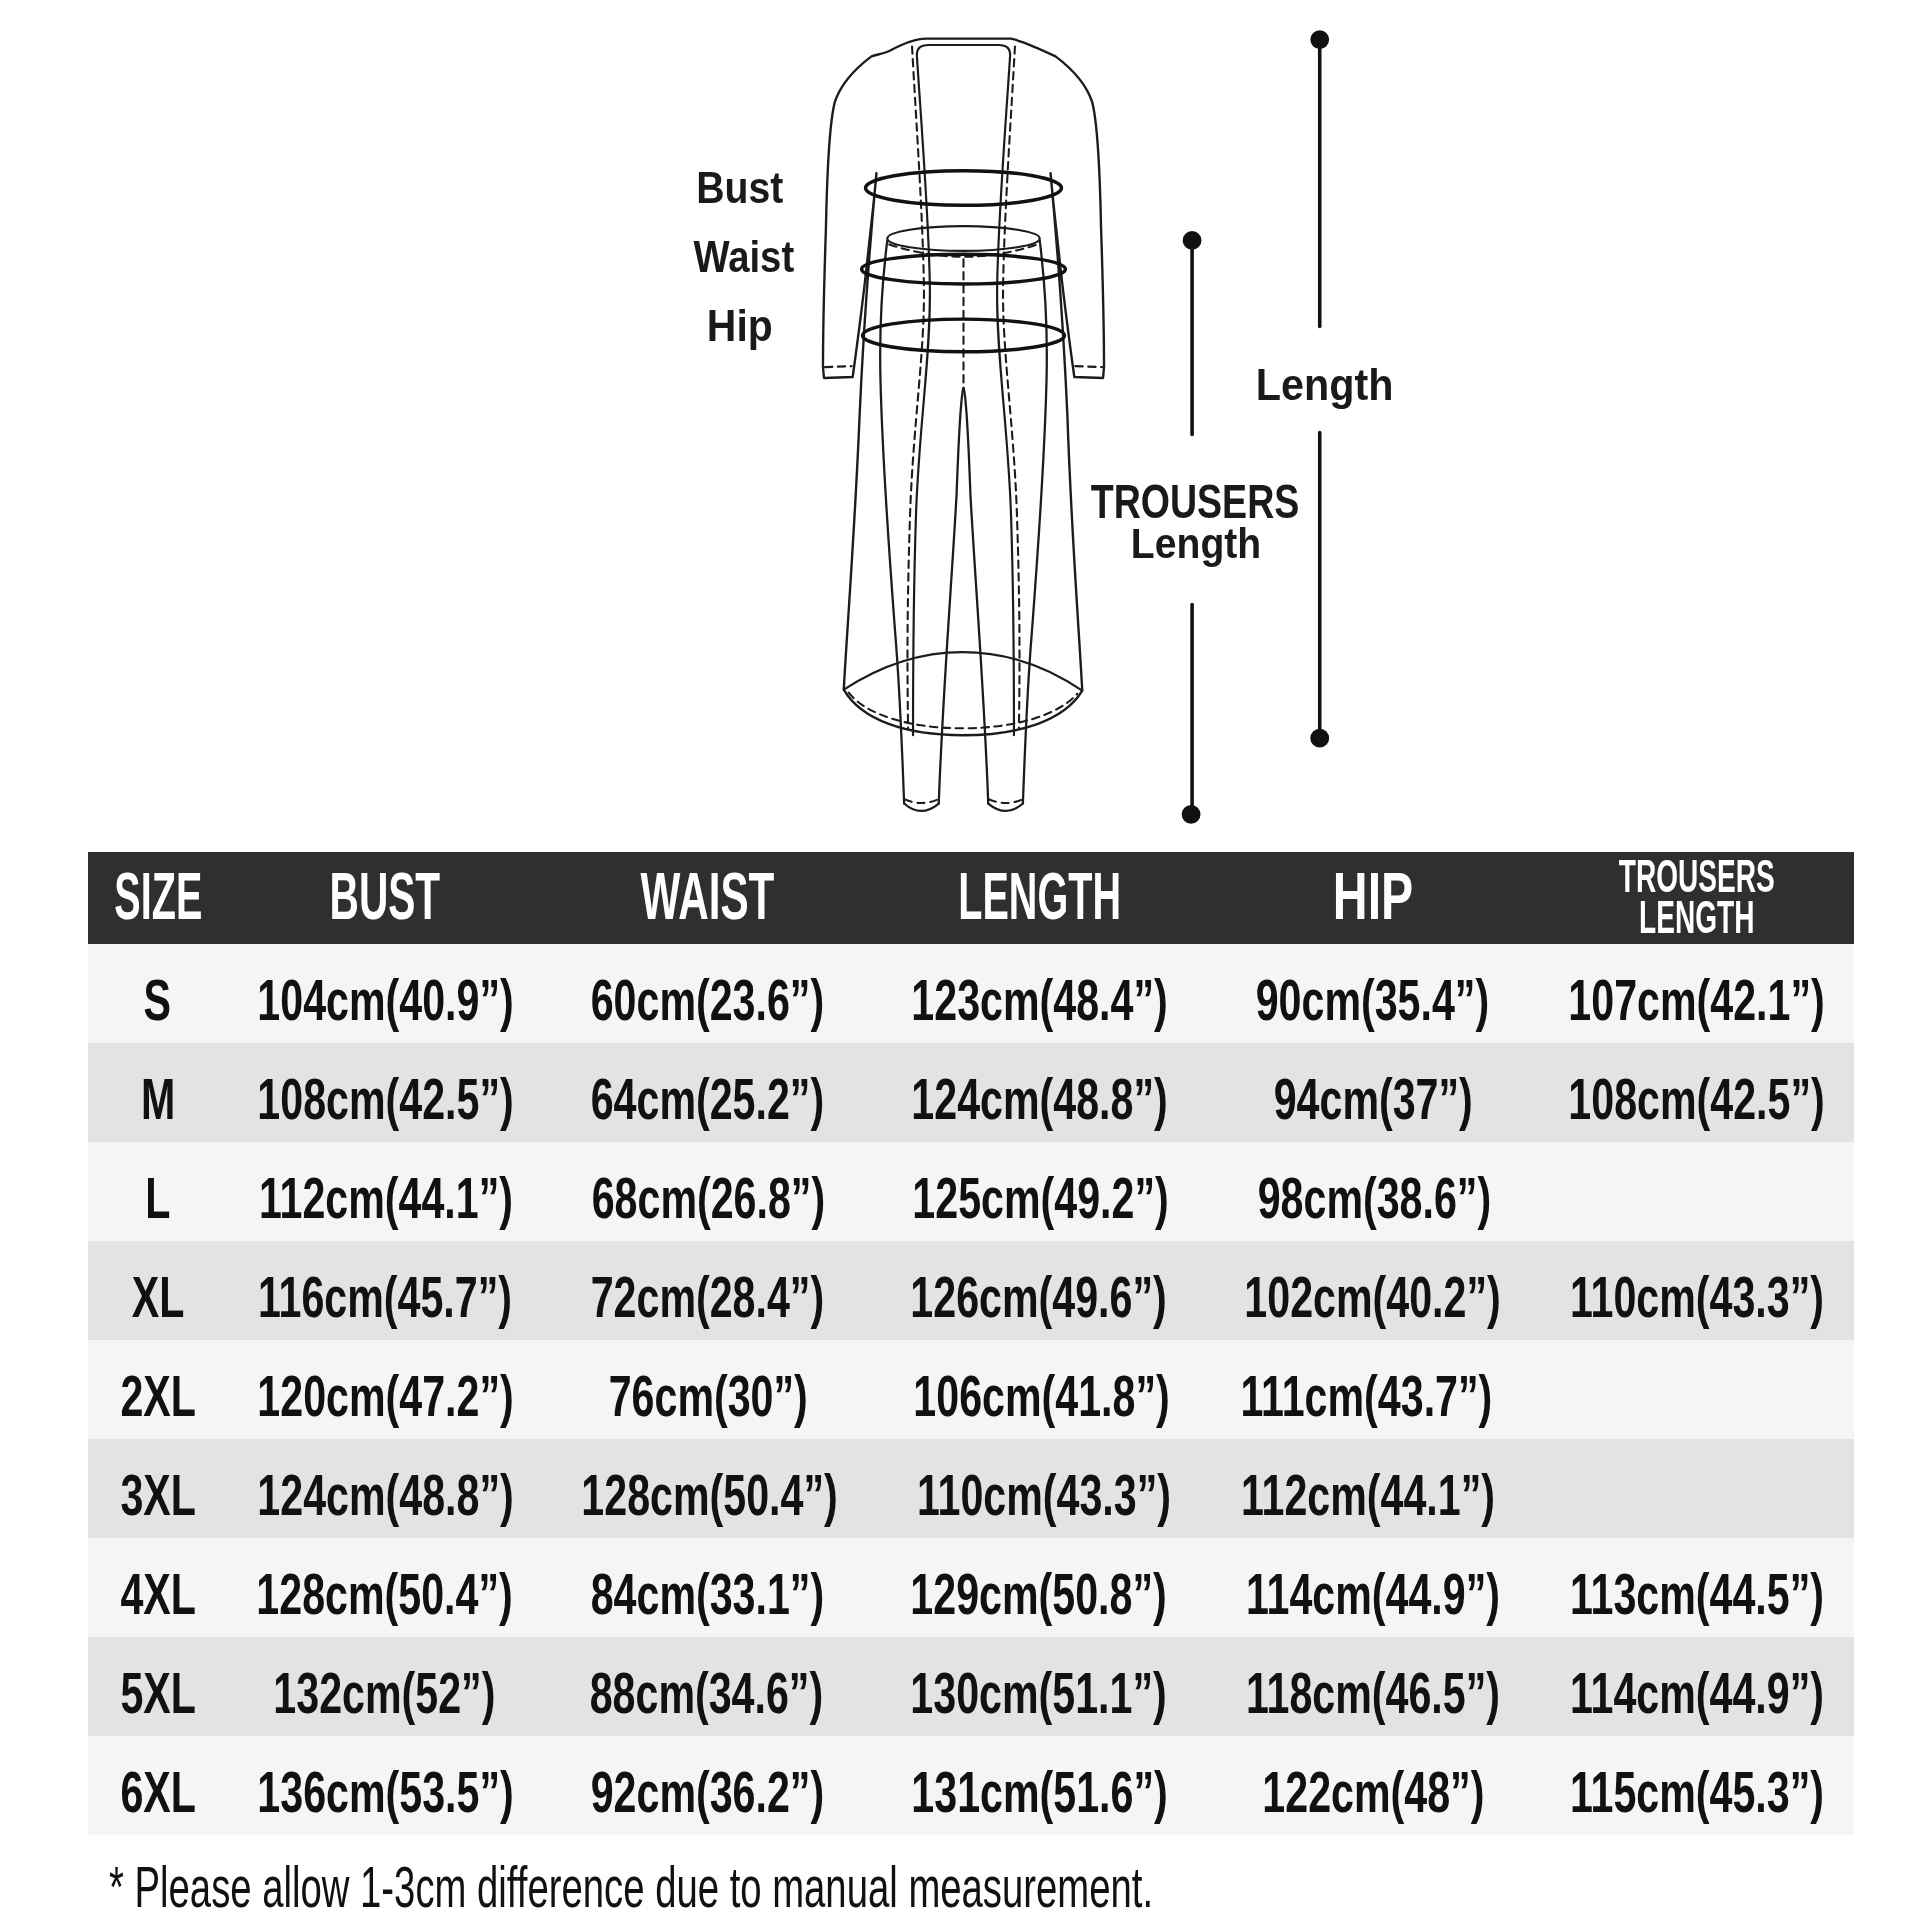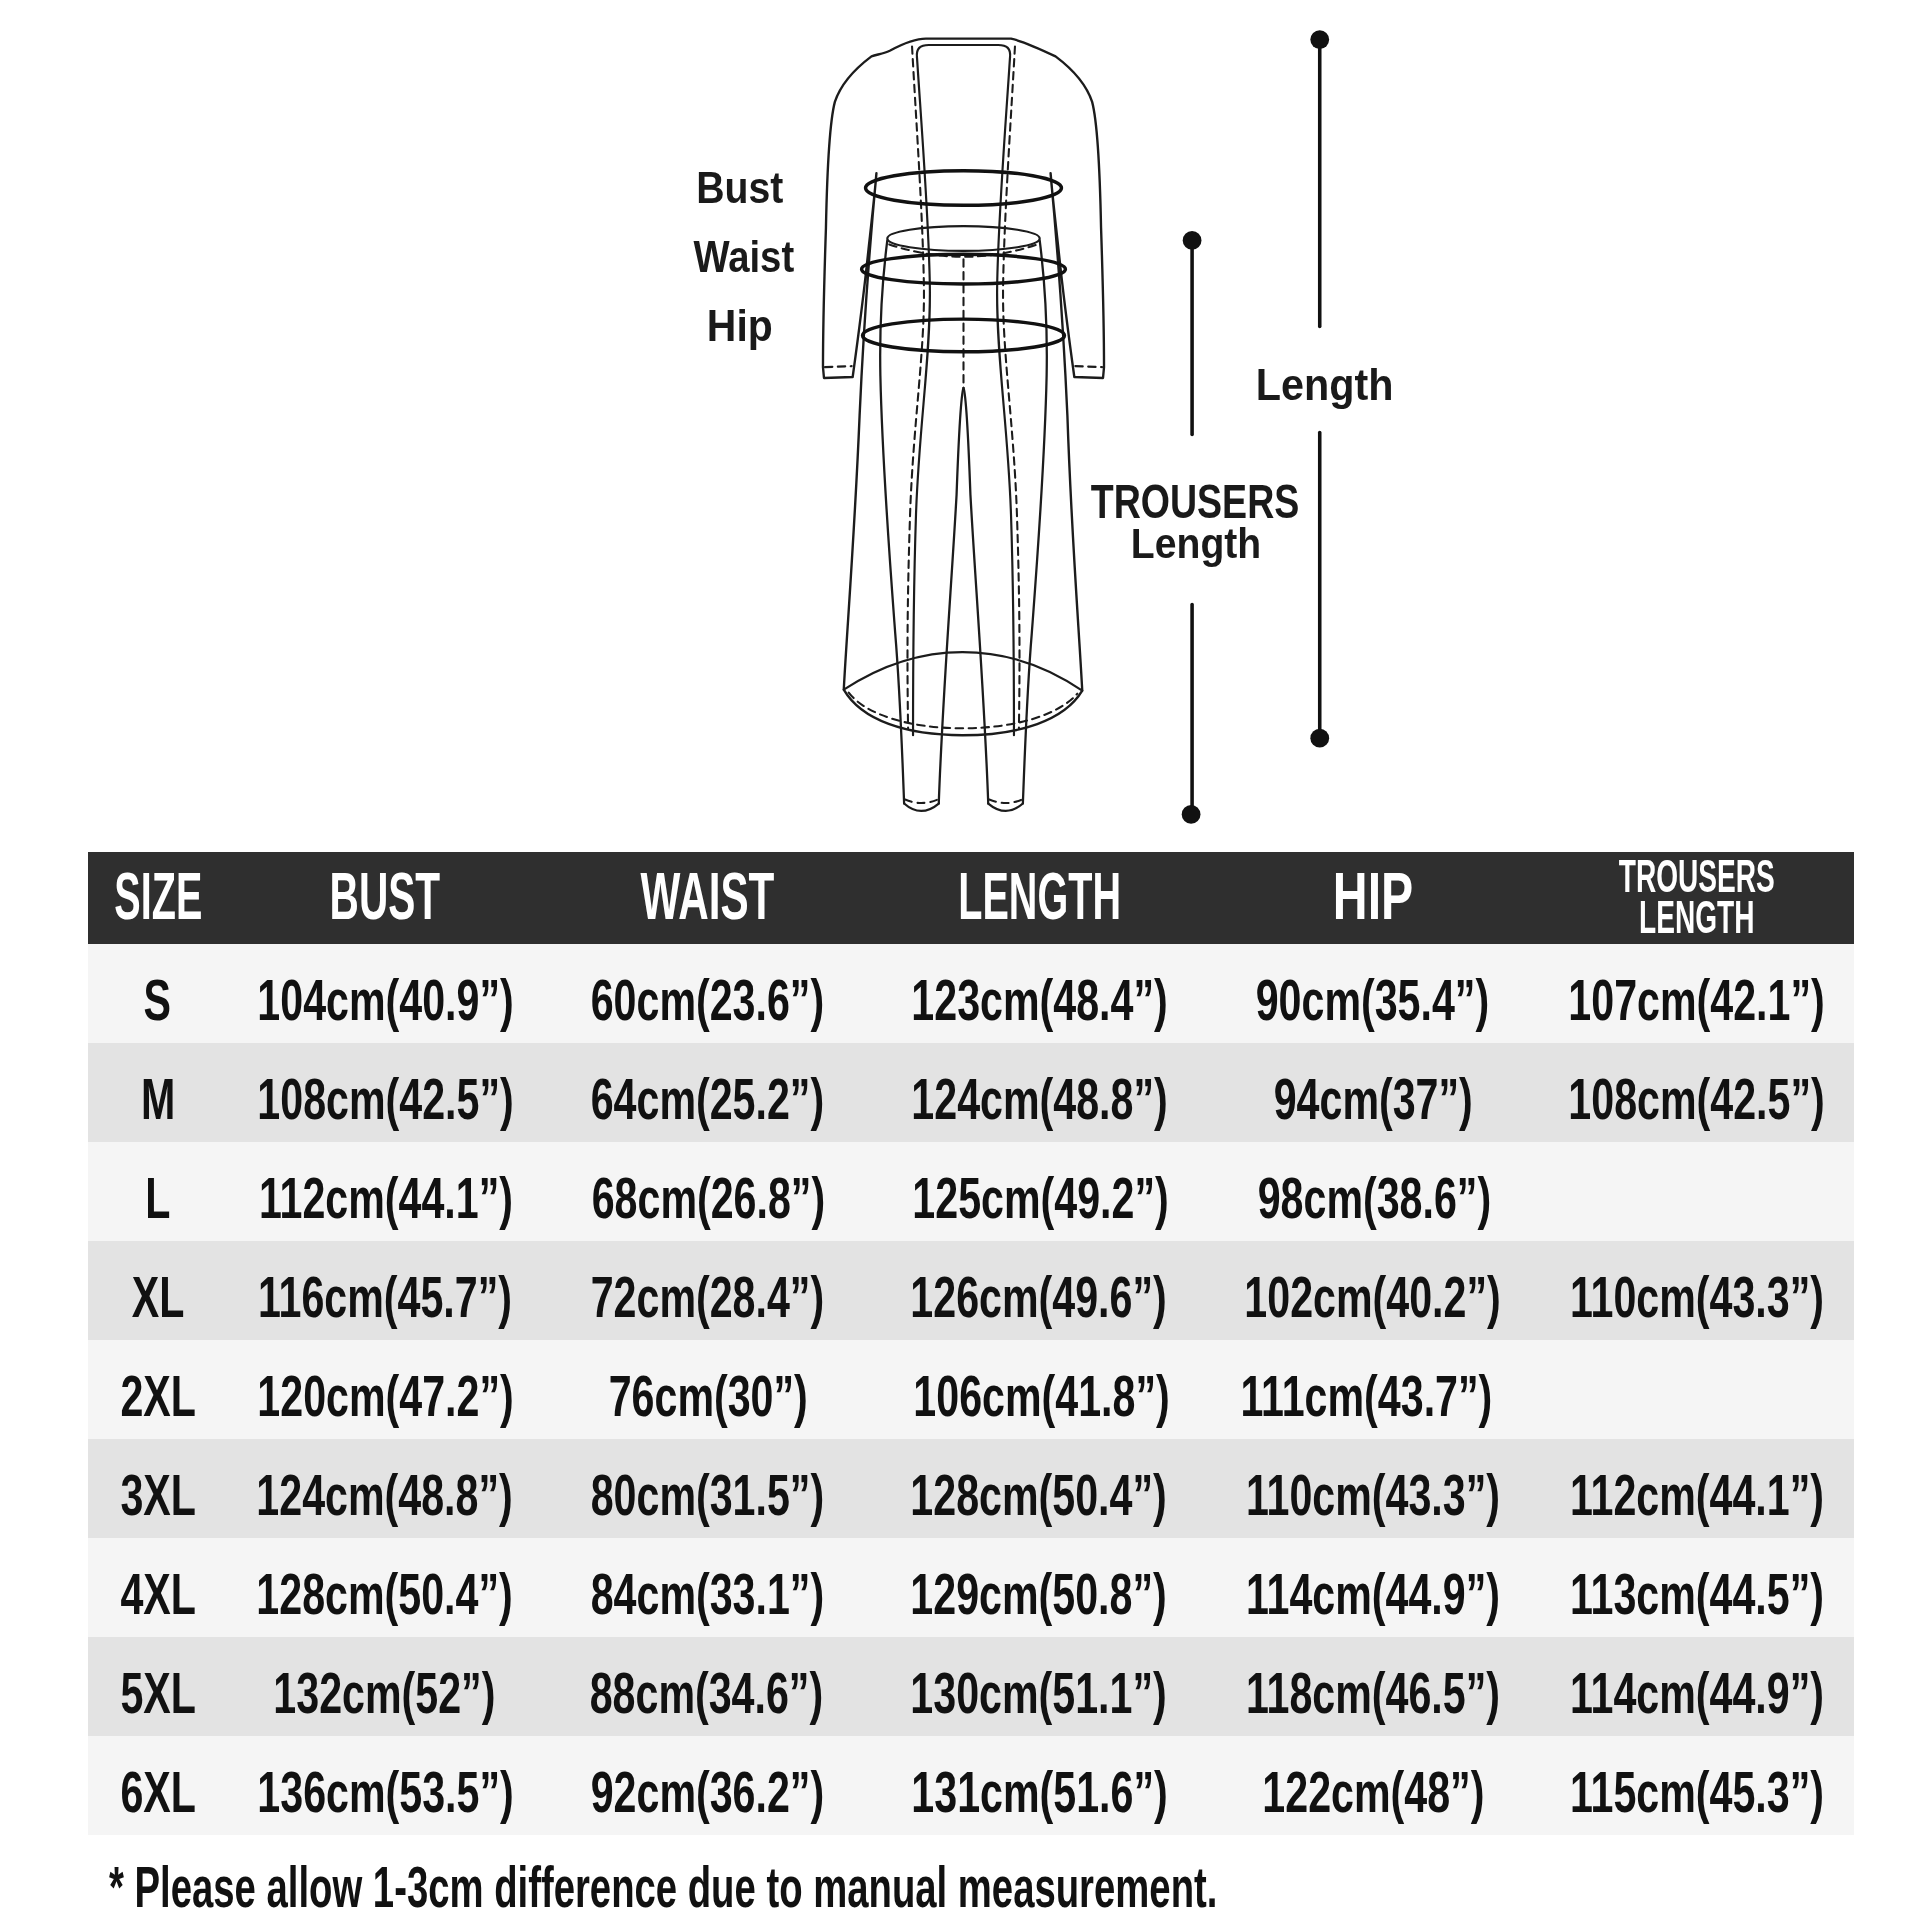--- a/index.html
+++ b/index.html
@@ -7,21 +7,21 @@
 #tbl{position:absolute;left:88px;top:852px;width:1766px;}
 .hrow{display:flex;height:92px;background:#2f2f2f;align-items:center;}
 .hrow .c{color:#fff;}
 .row{display:flex;height:99px;align-items:center;}
 .row:nth-child(odd){background:#e3e3e3;}
 .row:nth-child(even){background:#f5f5f5;}
 .c{display:flex;align-items:center;justify-content:center;overflow:visible;}
 .t{display:inline-block;transform:scaleX(0.71);white-space:nowrap;font-weight:bold;font-size:58px;color:#111;position:relative;top:6.4px;}
 .hrow .t{font-size:66px;color:#fff;top:-2px;}
 .hrow .t2{display:inline-block;transform:scaleX(0.61);white-space:nowrap;font-weight:bold;font-size:46px;line-height:41px;color:#fff;text-align:center;position:relative;top:-1px;}
-#note{position:absolute;left:109px;top:1853px;font-weight:bold;font-size:58px;color:#111;}
+#note{position:absolute;left:109px;top:1853px;font-weight:normal;font-size:58px;color:#111;}
 #note span{display:inline-block;transform:scaleX(0.66);transform-origin:0 50%;white-space:nowrap;}
 
 </style></head><body>
 <div id="art"><svg width="1927" height="852" viewBox="0 0 1946 861">
 <g fill="none" stroke="#1c1c1c" stroke-width="2.2" stroke-linejoin="round" stroke-linecap="round">
 
 <path d="M880,57 C860,72 848,88 843,103 C837,126 835,180 834,230 C832,290 831,335 831,371 L832,382 L861,381 C866,345 872,300 877,252 C881,216 884,190 885,175 C879,240 872,330 868,420 C863,540 855,640 852,697 C870,728 915,743 972,743 C1030,743 1075,728 1093,698 C1090,640 1082,540 1078,420 C1074,330 1067,240 1061,175 C1062,190 1065,216 1069,252 C1074,300 1080,345 1085,381 L1114,382 L1115,371 C1115,335 1114,290 1112,230 C1111,180 1109,126 1103,103 C1098,88 1086,72 1066,57 C1045,47 1030,41 1021,39 L1007,39 L935,39 C924,39 912,44 899,51 C893,54 886,55 880,57 Z" fill="#ffffff" stroke-width="2.4"></path>
 
 <path d="M926,58 C925,49 929,45.5 938,45.5 L1008,45.5 C1017,45.5 1021,49 1020,58"></path>
 
@@ -193,23 +193,20 @@
         <span class="t">111cm(43.7”)</span>
       </div>
     </div>
 <div class="row">
       <div class="c" style="width:140px">
         <span class="t">3XL</span>
       </div>
       <div class="c" style="width:315px">
         <span class="t">124cm(48.8”)</span>
       </div>
-      <div class="c" style="width:331px">
-        <span class="t">80cm(31.5”)</span>
-      </div>
       <div class="c" style="width:333px">
         <span class="t">128cm(50.4”)</span>
       </div>
       <div class="c" style="width:335px">
         <span class="t">110cm(43.3”)</span>
       </div>
       <div class="c" style="width:314px">
         <span class="t">112cm(44.1”)</span>
       </div>
     </div>

